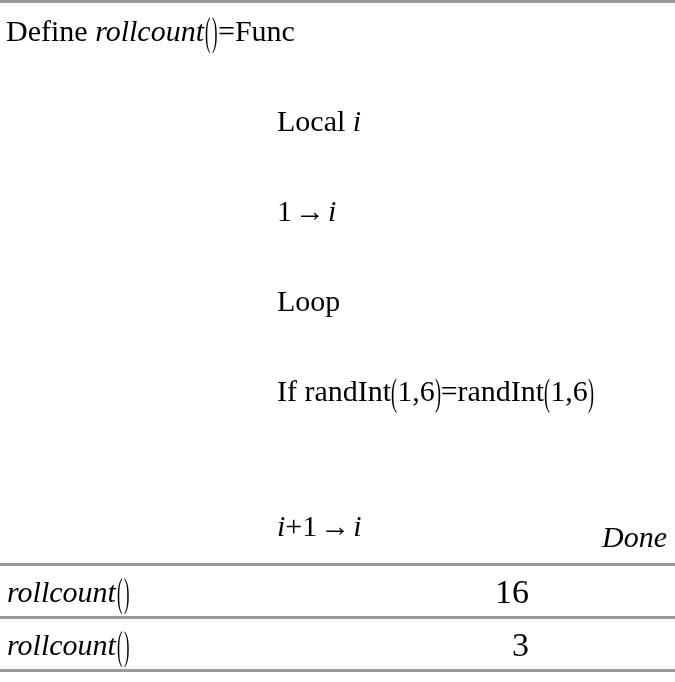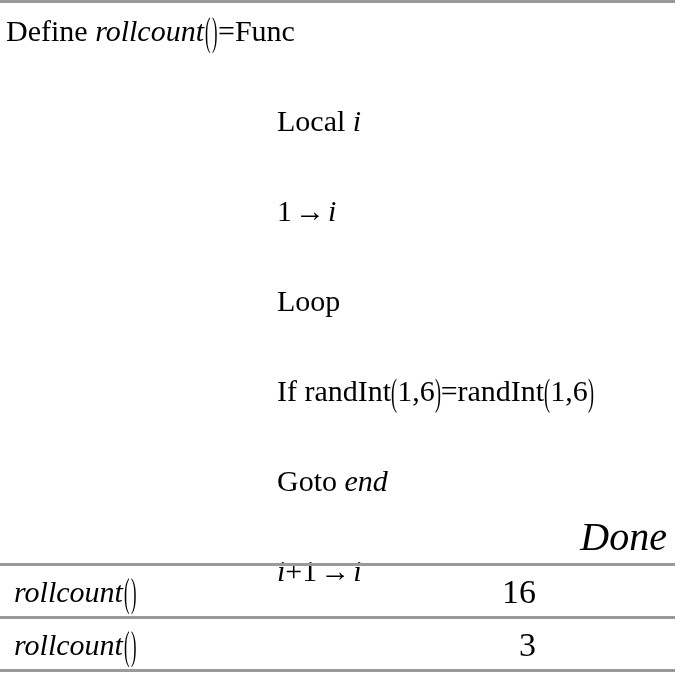--- a/index.html
+++ b/index.html
@@ -103,33 +103,33 @@
     padding: 0 3px;
   }
 
   
   .result-only {
     position: absolute;
     left: 0;
     width: 675px;
     height: 44px;
     line-height: 44px;
-    font-size: 40px;
+    font-size: 30px;
     text-align: right;
   }
   .result-only .val {
     display: inline-block;
     padding-right: 8px;
     font-style: italic;
   }
 
   
   .hist-row {
     position: absolute;
-    left: 8px;
+    left: 1px;
     width: 536px;
     height: 47px;
   }
   .hist-row .entry {
     position: absolute;
     left: 6px;
     top: 0;
     height: 47px;
     line-height: 47px;
     font-size: 30px;
@@ -169,23 +169,20 @@
     </div>
 
     <div class="prog-line indented" style="top:135px;">
       <span class="body"><span class="kw">Loop</span></span>
     </div>
 
     <div class="prog-line indented" style="top:180px;text-align:right;">
       <span class="body"><span class="kw">If randInt</span><span class="paren-num">(</span><span class="kw">1,6</span><span class="paren-num">)</span><span class="kw">=</span><span class="kw">randInt</span><span class="paren-num">(</span><span class="kw">1,6</span><span class="paren-num">)</span></span>
     </div>
 
-    <div class="prog-line indented" style="top:225px;">
-      <span class="body"><span class="kw">Goto</span><span>&nbsp;</span><span class="id">end</span></span>
-    </div>
 
     <div class="prog-line indented" style="top:270px;font-family:Liberation Serif, serif;">
       <span class="body"><span class="id">i</span><span class="kw">+1</span><span class="arrow">→</span><span class="id">i</span></span>
     </div>
 
 
   </div>
 
   <div class="result-only" style="top:515px;">
     <span class="val">Done</span>

